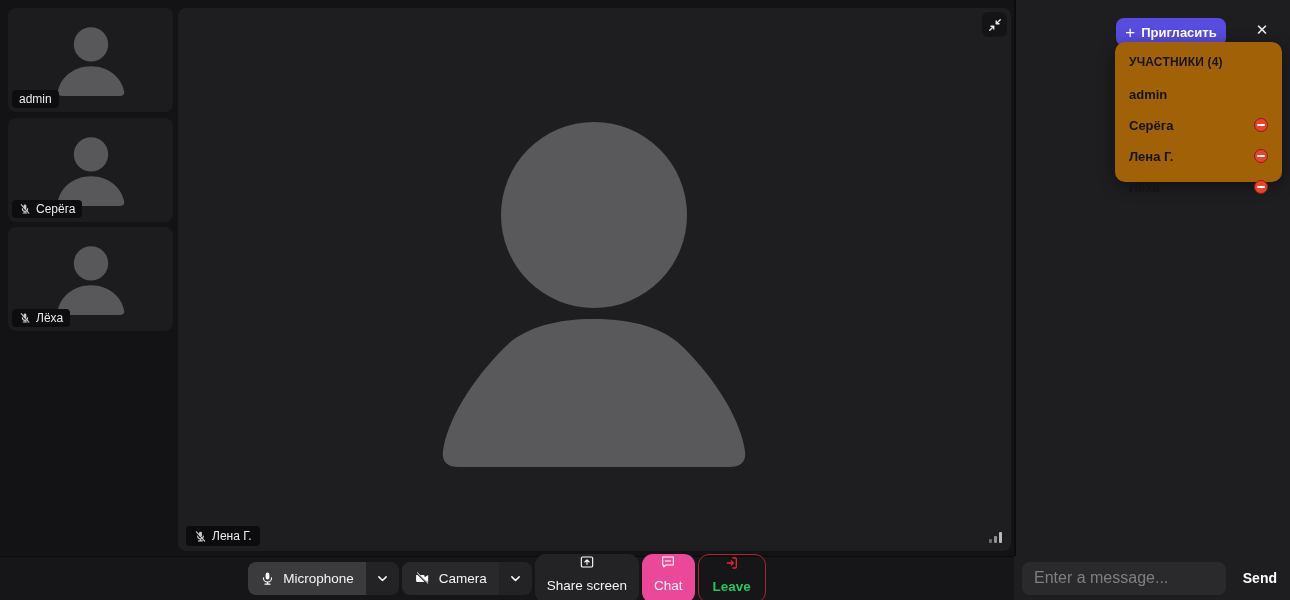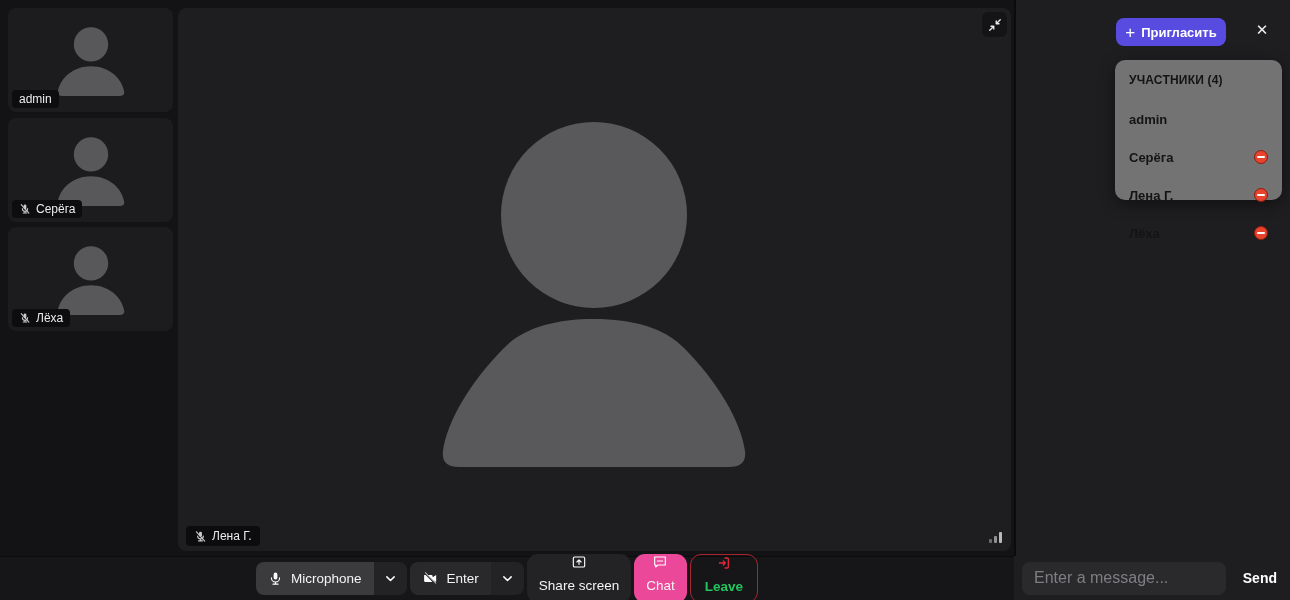--- a/index.html
+++ b/index.html
@@ -47,22 +47,22 @@
   .panel{position:absolute;left:1014px;top:0;width:276px;height:600px;background:#1e1e20;border-left:2px solid #0b0b0c;}
   .invite-btn{
     position:absolute;left:100px;top:18px;width:110px;height:28px;border-radius:8px;background:#584be0;
     display:flex;align-items:center;justify-content:center;gap:6px;color:#fff;font-size:13px;font-weight:bold;cursor:pointer;
   }
   .close-btn{
     position:absolute;left:235px;top:19px;width:22px;height:22px;display:flex;align-items:center;justify-content:center;
     color:#f0f0f0;font-size:15px;cursor:pointer;
   }
   .participants-card{
-    position:absolute;left:99px;top:60px;width:167px;height:140px;background:#737373;border-radius:10px;
-    padding:13px 14px;box-shadow:0 4px 16px rgba(0,0,0,.45);display:flex;flex-direction:column;gap:24px;color:#141414;
+    position:absolute;left:99px;top:42px;width:167px;height:140px;background:#a16207;border-radius:10px;
+    padding:13px 14px;box-shadow:0 4px 16px rgba(0,0,0,.45);display:flex;flex-direction:column;gap:17px;color:#141414;
   }
   .pc-header{font-size:12px;font-weight:bold;letter-spacing:.2px;margin-bottom:1px;}
   .pc-row{display:flex;align-items:center;height:14px;font-size:13px;font-weight:bold;}
   .remove-btn{
     margin-left:auto;width:14px;height:14px;border-radius:50%;background:#e8432c;border:1px solid #8e1d10;
     display:flex;align-items:center;justify-content:center;cursor:pointer;
   }
   .remove-btn i{display:block;width:8px;height:2.5px;background:#fff;border-radius:2px;}
   
   .chatrow{position:absolute;left:1014px;top:556px;width:276px;height:44px;display:flex;align-items:center;background:#1e1e20;}
@@ -170,21 +170,21 @@
       </span>
     </div>
 
     <div class="btn-group">
       <span class="btn-main off">
         <svg width="17" height="17" viewBox="0 0 24 24" fill="#fff">
           <path d="M3 7 h10 a2 2 0 0 1 2 2 v1.2 l5 -3 v9.6 l-5 -3 V15 a2 2 0 0 1 -2 2 H5 a2 2 0 0 1 -2 -2 Z"></path>
           <path d="M4.2 4.5 L19 19.3" stroke="#29292c" stroke-width="2.6" fill="none"></path>
           <path d="M4.8 3.9 L19.6 18.7" stroke="#fff" stroke-width="1.4" fill="none" stroke-linecap="round"></path>
         </svg>
-        <span>Enter</span>
+        <span>Camera</span>
       </span>
       <span class="btn-chev">
         <svg width="13" height="13" viewBox="0 0 16 16" stroke="#fff" fill="none" stroke-width="1.8" stroke-linecap="round" stroke-linejoin="round">
           <path d="M3.5 6 L8 10.5 L12.5 6"></path>
         </svg>
       </span>
     </div>
 
     <span class="btn share">
       <svg width="16" height="16" viewBox="0 0 24 24" stroke="#fff" fill="none" stroke-width="1.7" stroke-linecap="round" stroke-linejoin="round">

